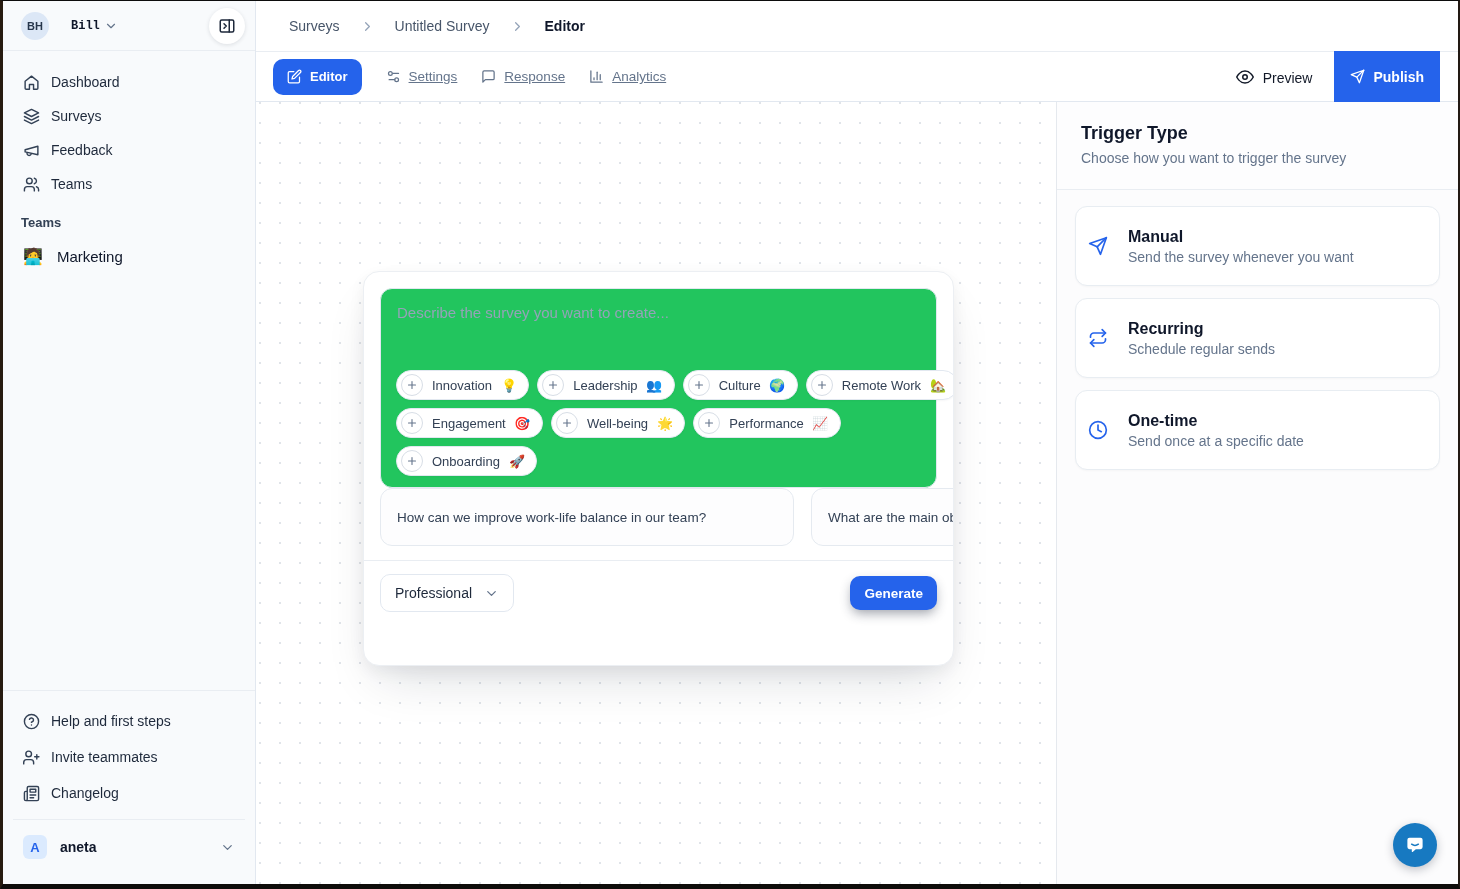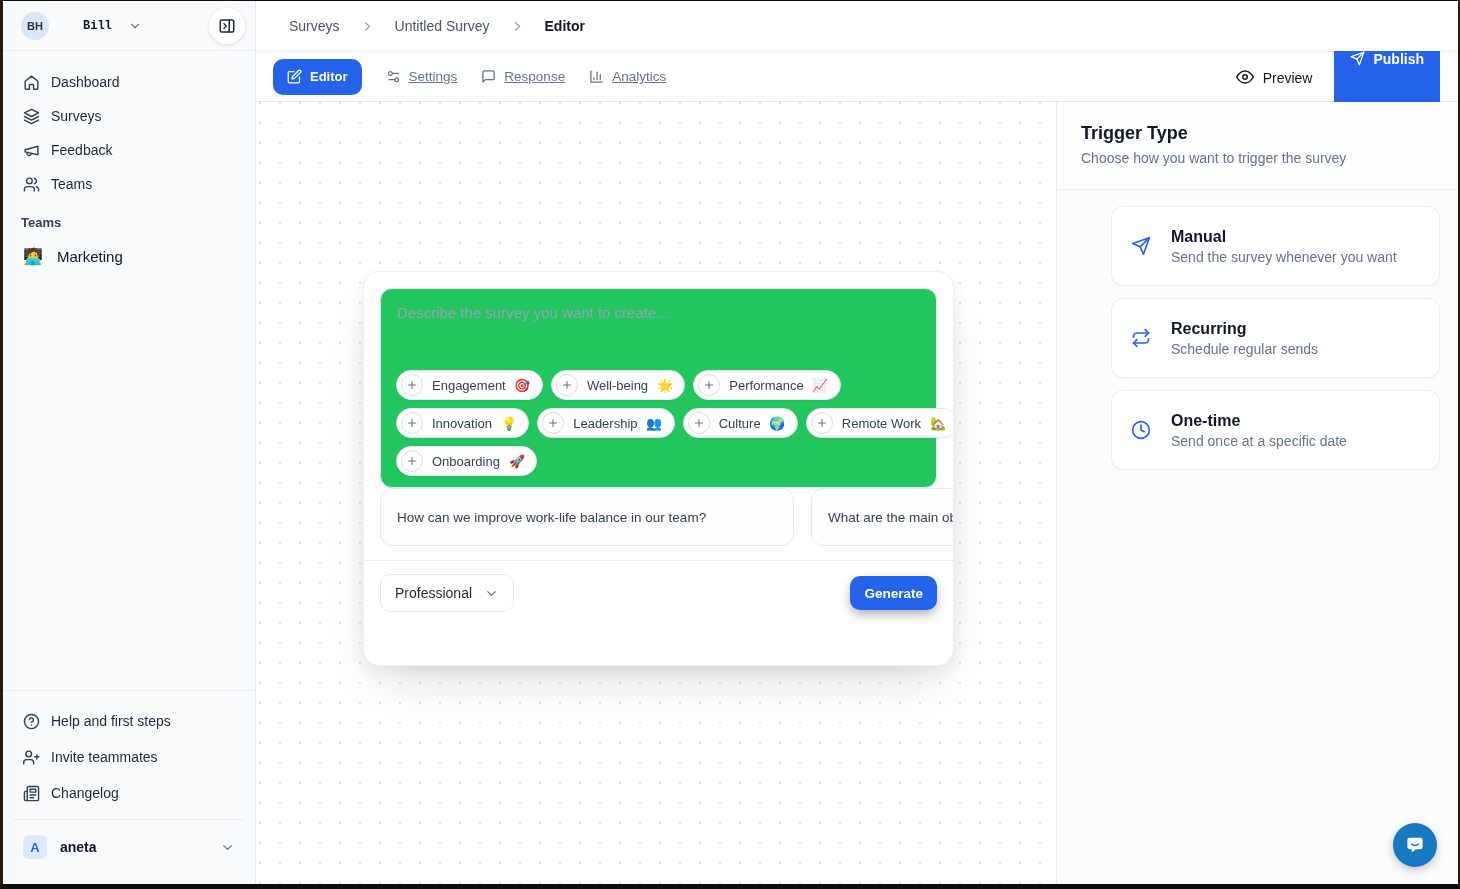--- a/index.html
+++ b/index.html
@@ -7,21 +7,21 @@
   body { font-family:"Liberation Sans","DejaVu Sans",sans-serif; color:#0f172a; background:#fff; }
   svg { display:block; }
   .icon { stroke:currentColor; fill:none; stroke-width:2; stroke-linecap:round; stroke-linejoin:round; }
 
   .screen { width:1460px; height:889px; display:flex;
     border-left:3px solid #271b10; border-right:2px solid #221913;
     border-top:1px solid #0c0c0c; border-bottom:5px solid #0e0c0a; background:#fff; }
 
   
   .sidebar { width:253px; flex:0 0 253px; background:#f8fafc; border-right:1px solid #e2e8f0; display:flex; flex-direction:column; }
-  .sidebar-header { height:50px; flex:0 0 50px; border-bottom:1px solid #e9edf2; display:flex; align-items:center; padding:0 10px 0 18px; gap:16px; }
+  .sidebar-header { height:50px; flex:0 0 50px; border-bottom:1px solid #e9edf2; display:flex; align-items:center; padding:0 10px 0 18px; gap:4px; }
   .avatar-circle { width:28px; height:28px; border-radius:50%; background:#dce7f6; color:#27364b; font-size:11px; font-weight:700; display:flex; align-items:center; justify-content:center; }
   .ws-name { font-size:12px; font-weight:700; color:#0f172a; margin-left:18px;font-family:Liberation Mono, monospace; }
   .chev { color:#64748b; }
   .spacer { flex:1; }
   .toggle-btn { width:36px; height:36px; border-radius:50%; background:#fff; border:none; box-shadow:0 1px 4px rgba(15,23,42,.12); display:flex; align-items:center; justify-content:center; color:#1e293b; cursor:pointer; }
 
   .sidebar-nav { flex:1; padding:14px 12px 0 12px; }
   .nav-item { display:flex; align-items:center; gap:11px; height:34px; padding:0 8px; border-radius:8px; color:#1e293b; font-size:14px; cursor:pointer; }
   .nav-item .nicon { color:#334155; }
   .section-label { font-size:13px; font-weight:600; color:#334155; padding:14px 8px 8px 6px; }
@@ -41,21 +41,21 @@
   .topbar { height:51px; flex:0 0 51px; background:#fff; border-bottom:1px solid #e9edf2; display:flex; align-items:center; padding:0 24px 0 33px; gap:20px; }
   .crumb { font-size:14px; color:#475569; cursor:pointer; }
   .crumb.current { color:#0f172a; font-weight:600; cursor:default; }
   .crumb-sep { color:#94a3b8; }
 
   .tabbar { height:50px; flex:0 0 50px; background:#fff; border-bottom:1px solid #e2e8f0; display:flex; align-items:center; padding:0 18px 0 17px; }
   .tab-pill { display:flex; align-items:center; gap:8px; background:#2563eb; color:#fff; border:none; border-radius:10px; padding:0 14px; height:36px; font-size:13px; font-weight:600; font-family:inherit; cursor:pointer; }
   .tab { display:flex; align-items:center; gap:8px; color:#64748b; font-size:13.5px; font-weight:500; background:none; border:none; font-family:inherit; margin-left:24px; cursor:pointer;text-decoration:underline; }
   .tabbar-right { margin-left:auto; display:flex; align-items:center; gap:22px; }
   .preview-btn { display:flex; align-items:flex-end; gap:9px; background:none; border:none; font-family:inherit; font-size:14px; font-weight:500; color:#111827; cursor:pointer; }
-  .publish-btn { display:flex; gap:8px; background:#2563eb; color:#fff; border:none; border-radius:0; height:52px; padding:0 16px; font-size:14px; font-weight:600; font-family:inherit; cursor:pointer; }
+  .publish-btn { display:flex; align-items:center; gap:8px; background:#2563eb; color:#fff; border:none; border-radius:0; height:52px; padding:0 16px; font-size:14px; font-weight:600; font-family:inherit; cursor:pointer; }
 
   .content { flex:1; display:flex; min-height:0; }
 
   
   .canvas { flex:1; position:relative; background:#fff; border-right:1px solid #e5e9ee; overflow:hidden;
     background-image:radial-gradient(circle, #e0e4e9 1.2px, transparent 1.4px);
     background-size:20px 20px; background-position:14px 11px; }
 
   .composer-card { position:absolute; left:107px; top:169px; width:591px; height:395px; background:#fff;
     border:1px solid #eceff3; border-radius:16px; overflow:hidden;
@@ -78,21 +78,21 @@
   .composer-footer { margin-top:14px; border-top:1px solid #e9edf2; padding:13px 16px; display:flex; align-items:center; }
   .tone-select { display:flex; align-items:center; gap:12px; height:38px; padding:0 14px; border:1px solid #e2e8f0; border-radius:10px; background:#fff; font-family:inherit; font-size:14px; color:#1e293b; cursor:pointer; }
   .generate-btn { margin-left:auto; height:34px; padding:0 14px; background:#2563eb; border:none; border-radius:10px; color:#fff; font-size:13.5px; font-weight:600; font-family:inherit; cursor:pointer; box-shadow:0 5px 12px -2px rgba(30,41,59,.45); }
 
   
   .trigger-panel { width:401px; flex:0 0 401px; background:#fcfcfd; display:flex; flex-direction:column; }
   .panel-header { padding:21px 24px 23px 24px; border-bottom:1px solid #e9edf2; background:#fdfdfe; }
   .panel-title { font-size:18px; font-weight:700; color:#0f172a; }
   .panel-subtitle { font-size:14px; color:#64748b; margin-top:6px; }
   .panel-body { padding:16px 18px; display:flex; flex-direction:column; gap:12px; }
-  .trigger-card { height:80px; background:#fff; border:1px solid #e8edf2; border-radius:12px; display:flex; align-items:center; padding:0 19px; gap:10px; cursor:pointer; box-shadow:0 1px 2px rgba(15,23,42,.03);margin-left:36px; }
+  .trigger-card { height:80px; background:#fff; border:1px solid #e8edf2; border-radius:12px; display:flex; align-items:center; padding:0 12px; gap:10px; cursor:pointer; box-shadow:0 1px 2px rgba(15,23,42,.03); }
   .trigger-icon { color:#2563eb; flex:0 0 20px; }
   .trigger-texts { display:flex; flex-direction:column; gap:3px; padding-left:10px; }
   .trigger-title { font-size:16px; font-weight:600; color:#0f172a; }
   .trigger-desc { font-size:14px; color:#64748b; }
 
   
   .chat-launcher { position:absolute; right:23px; bottom:22px; width:44px; height:44px; border-radius:50%; background:#1779c1; border:none; display:flex; align-items:center; justify-content:center; box-shadow:0 3px 10px rgba(15,23,42,.25); cursor:pointer; }
 </style>
 </head>
 <body>
@@ -302,78 +302,78 @@
           <div class="prompt-box">
             <textarea class="prompt-input" placeholder="Describe the survey you want to create..." style=""></textarea>
             <div class="chips-area">
               <div class="chip-row">
                 <button class="chip">
                   <span class="chip-plus">
                       <svg class="icon" width="12" height="12" viewBox="0 0 24 24" style="stroke-width:2.2">
                         <path d="M12 5v14M5 12h14"></path>
                       </svg>
                     </span>
+                  <span>Innovation</span>
+                  <span class="chip-emoji">💡</span>
+                </button>
+                <button class="chip">
+                  <span class="chip-plus">
+                      <svg class="icon" width="12" height="12" viewBox="0 0 24 24" style="stroke-width:2.2">
+                        <path d="M12 5v14M5 12h14"></path>
+                      </svg>
+                    </span>
+                  <span>Leadership</span>
+                  <span class="chip-emoji">👥</span>
+                </button>
+                <button class="chip">
+                  <span class="chip-plus">
+                      <svg class="icon" width="12" height="12" viewBox="0 0 24 24" style="stroke-width:2.2">
+                        <path d="M12 5v14M5 12h14"></path>
+                      </svg>
+                    </span>
+                  <span>Culture</span>
+                  <span class="chip-emoji">🌍</span>
+                </button>
+                <button class="chip">
+                  <span class="chip-plus">
+                      <svg class="icon" width="12" height="12" viewBox="0 0 24 24" style="stroke-width:2.2">
+                        <path d="M12 5v14M5 12h14"></path>
+                      </svg>
+                    </span>
+                  <span>Remote Work</span>
+                  <span class="chip-emoji">🏡</span>
+                </button>
+              </div>
+              <div class="chip-row">
+                <button class="chip">
+                  <span class="chip-plus">
+                      <svg class="icon" width="12" height="12" viewBox="0 0 24 24" style="stroke-width:2.2">
+                        <path d="M12 5v14M5 12h14"></path>
+                      </svg>
+                    </span>
                   <span>Engagement</span>
                   <span class="chip-emoji">🎯</span>
                 </button>
                 <button class="chip">
                   <span class="chip-plus">
                       <svg class="icon" width="12" height="12" viewBox="0 0 24 24" style="stroke-width:2.2">
                         <path d="M12 5v14M5 12h14"></path>
                       </svg>
                     </span>
                   <span>Well-being</span>
                   <span class="chip-emoji">🌟</span>
                 </button>
                 <button class="chip">
                   <span class="chip-plus">
                       <svg class="icon" width="12" height="12" viewBox="0 0 24 24" style="stroke-width:2.2">
                         <path d="M12 5v14M5 12h14"></path>
                       </svg>
                     </span>
                   <span>Performance</span>
                   <span class="chip-emoji">📈</span>
-                </button>
-              </div>
-              <div class="chip-row">
-                <button class="chip">
-                  <span class="chip-plus">
-                      <svg class="icon" width="12" height="12" viewBox="0 0 24 24" style="stroke-width:2.2">
-                        <path d="M12 5v14M5 12h14"></path>
-                      </svg>
-                    </span>
-                  <span>Innovation</span>
-                  <span class="chip-emoji">💡</span>
-                </button>
-                <button class="chip">
-                  <span class="chip-plus">
-                      <svg class="icon" width="12" height="12" viewBox="0 0 24 24" style="stroke-width:2.2">
-                        <path d="M12 5v14M5 12h14"></path>
-                      </svg>
-                    </span>
-                  <span>Leadership</span>
-                  <span class="chip-emoji">👥</span>
-                </button>
-                <button class="chip">
-                  <span class="chip-plus">
-                      <svg class="icon" width="12" height="12" viewBox="0 0 24 24" style="stroke-width:2.2">
-                        <path d="M12 5v14M5 12h14"></path>
-                      </svg>
-                    </span>
-                  <span>Culture</span>
-                  <span class="chip-emoji">🌍</span>
-                </button>
-                <button class="chip">
-                  <span class="chip-plus">
-                      <svg class="icon" width="12" height="12" viewBox="0 0 24 24" style="stroke-width:2.2">
-                        <path d="M12 5v14M5 12h14"></path>
-                      </svg>
-                    </span>
-                  <span>Remote Work</span>
-                  <span class="chip-emoji">🏡</span>
                 </button>
               </div>
               <div class="chip-row">
                 <button class="chip">
                   <span class="chip-plus">
                       <svg class="icon" width="12" height="12" viewBox="0 0 24 24" style="stroke-width:2.2">
                         <path d="M12 5v14M5 12h14"></path>
                       </svg>
                     </span>
                   <span>Onboarding</span>

